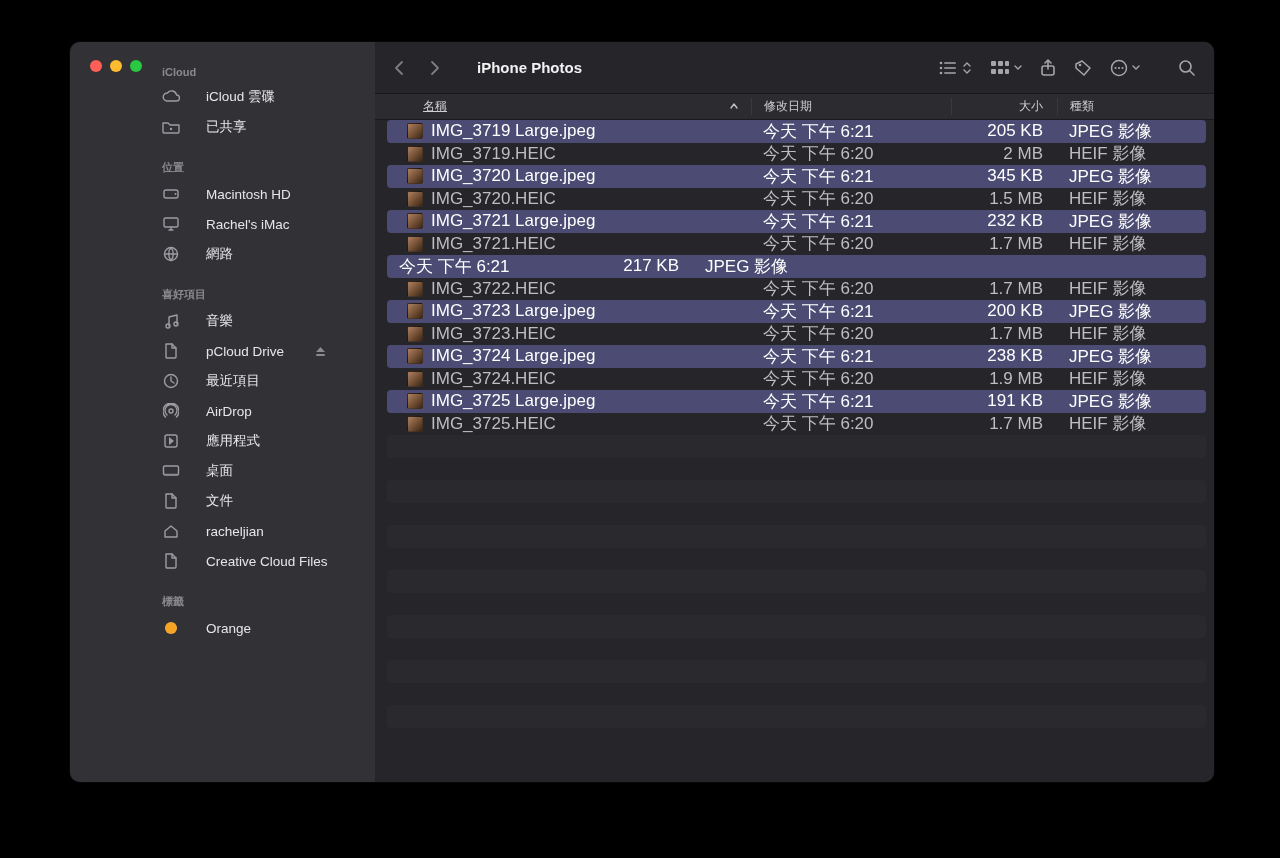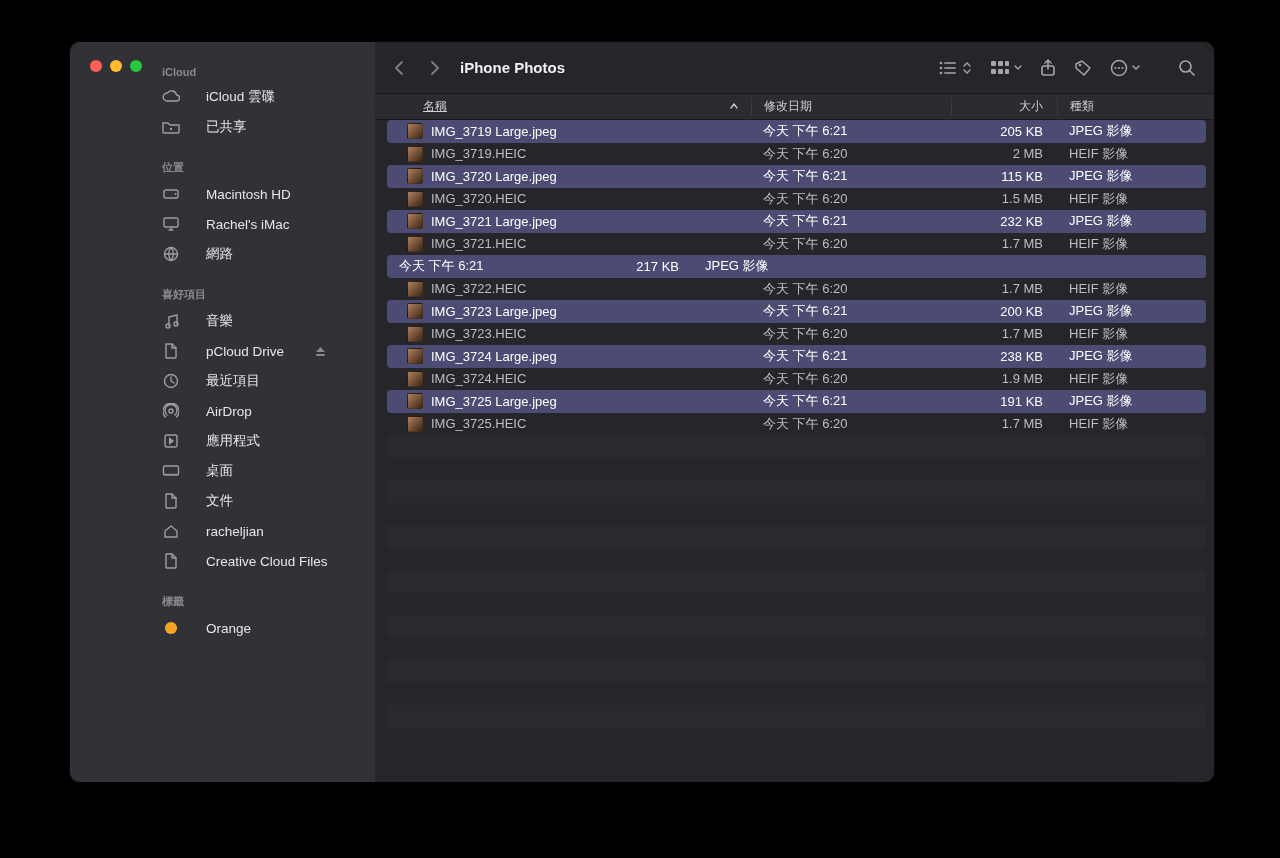--- a/index.html
+++ b/index.html
@@ -82,21 +82,21 @@
     border-bottom: 1px solid rgba(0,0,0,.35);
   }
   .navbtn {
     width: 28px; height: 28px;
     display: flex; align-items: center; justify-content: center;
     color: #7d7d82;
     border-radius: 6px;
   }
   .title {
     font-size: 15px; font-weight: 600; color: #f2f2f4;
-    margin-left: 3px;
+    margin-left: 20px;
     flex: 1;
   }
   .toolgrp { display: flex; align-items: center; gap: 18px; }
   .tb {
     display: flex; align-items: center; gap: 4px;
     color: #a5a5aa;
     height: 28px;
   }
   .tb svg { display: block; }
   
@@ -119,21 +119,21 @@
   }
   
   .filelist {
     flex: 1; overflow-y: auto;
     padding: 0 8px 10px 12px;
   }
   .row {
     display: flex; align-items: center;
     height: 22.5px;
     border-radius: 4px;
-    font-size: 13px;
+    font-size: 17px;
     color: #bdbdc2;
     justify-content: flex-end;
   }
   .row.odd { background: #2a2a2e; }
   .row.sel {
     background: #4b4b73;
     color: #ffffff;
   }
   .row .c-name {
     width: 364px;
@@ -425,21 +425,21 @@
           <div class="c-date">今天 下午 6:20</div>
           <div class="c-size">2 MB</div>
           <div class="c-kind">HEIF 影像</div>
         </div>
         <div class="row sel">
           <div class="c-name">
             <div class="thumb"></div>
             <span>IMG_3720 Large.jpeg</span>
           </div>
           <div class="c-date">今天 下午 6:21</div>
-          <div class="c-size">115 KB</div>
+          <div class="c-size">345 KB</div>
           <div class="c-kind">JPEG 影像</div>
         </div>
         <div class="row">
           <div class="c-name">
             <div class="thumb"></div>
             <span>IMG_3720.HEIC</span>
           </div>
           <div class="c-date">今天 下午 6:20</div>
           <div class="c-size">1.5 MB</div>
           <div class="c-kind">HEIF 影像</div>

